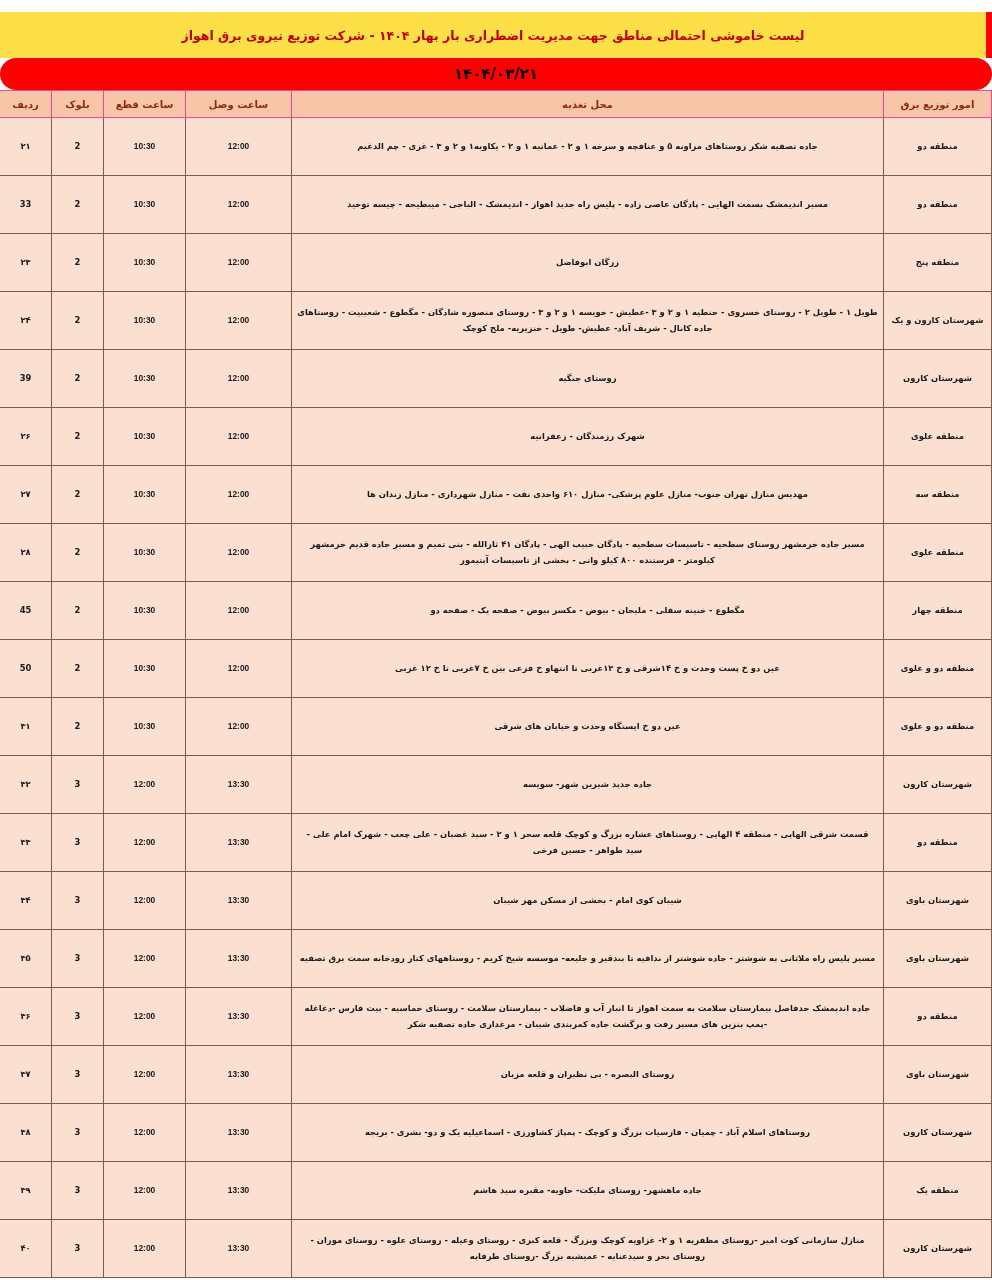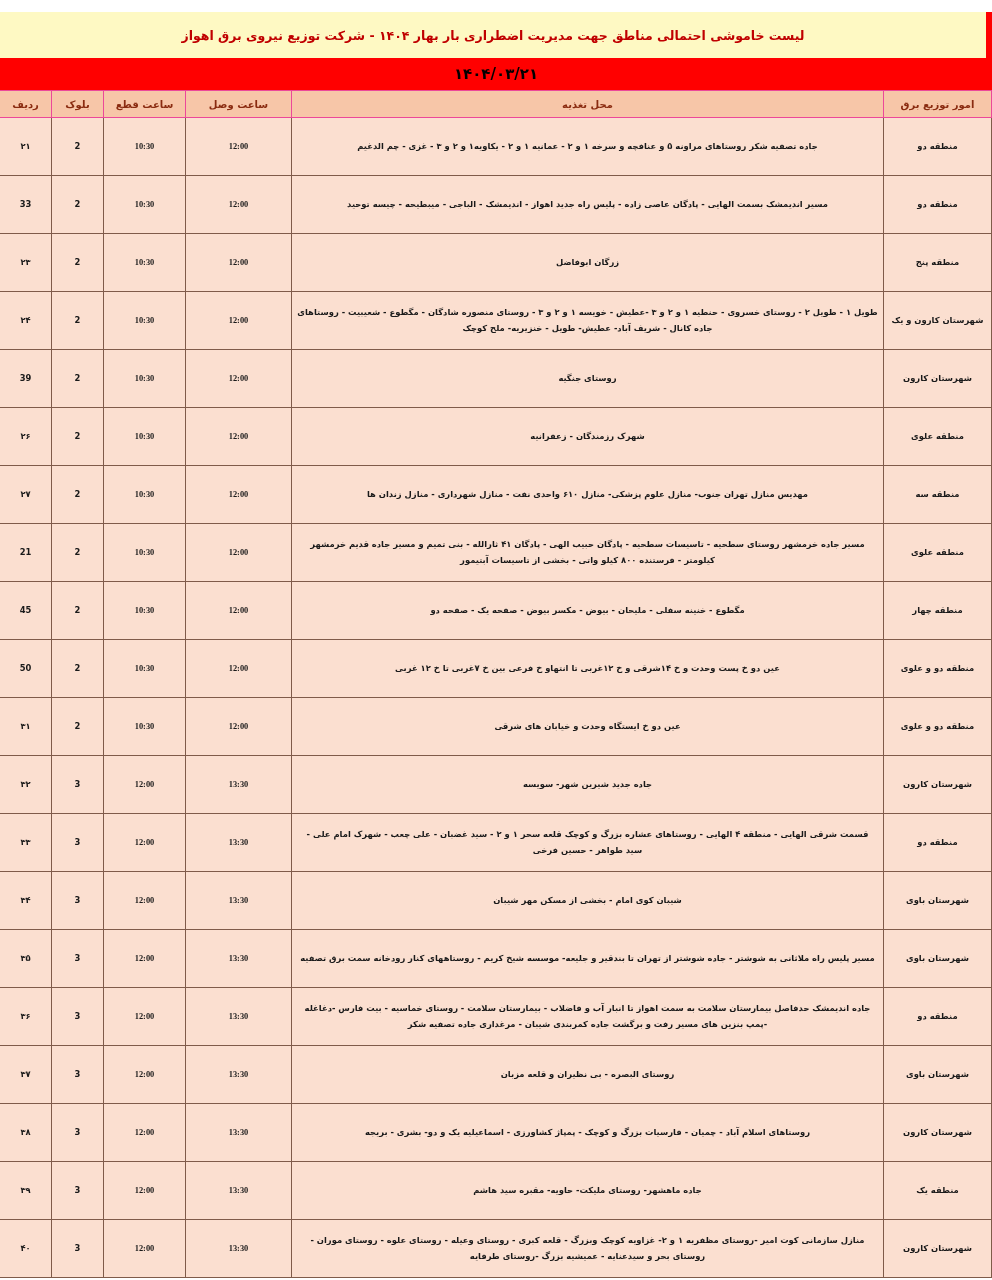--- a/index.html
+++ b/index.html
@@ -17,41 +17,42 @@
   #page {
     width: 992px;
     position: relative;
     background: #ffffff;
   }
   .top-gap {
     height: 12px;
     background: #ffffff;
   }
   .title-bar {
-    background: #fef9c3;
+    background: #fde047;
     height: 46px;
     display: flex;
     align-items: center;
     justify-content: center;
     border-right: 6px solid #FF0000;
     box-sizing: border-box;
   }
   .title-bar .title-text {
     color: #C00000;
     font-size: 12.5px;
     font-weight: bold;
     letter-spacing: 0;
     white-space: nowrap;
   }
   .date-bar {
     background: #FF0000;
     height: 32px;
     display: flex;
     align-items: center;
     justify-content: center;
+    border-radius: 16px;
   }
   .date-bar .date-text {
     color: #000000;
     font-size: 15px;
     font-weight: bold;
   }
   table.sched {
     width: 992px;
     border-collapse: collapse;
     table-layout: fixed;
@@ -91,21 +92,21 @@
     font-size: 10px;
     font-weight: bold;
   }
   td.cell-blok {
     font-size: 13px;
     font-weight: bold;
   }
   td.cell-time {
     font-size: 13.5px;
     font-weight: bold;
-    font-family: Liberation Serif, serif;
+    font-family: Liberation Sans, sans-serif;
     direction: ltr;
   }
   td.cell-mahal {
     font-size: 8.4px;
     font-weight: bold;
     padding: 7px 8px;
     line-height: 1.85;
     margin-left: 44px;
   }
   td.cell-omoor {
@@ -207,21 +208,21 @@
           <td class="cell-time">10:30</td>
           <td class="cell-blok">2</td>
           <td class="cell-radif">۲۷</td>
         </tr>
         <tr>
           <td class="cell-omoor">منطقه علوی</td>
           <td class="cell-mahal">مسیر جاده خرمشهر روستای سطحیه - تاسیسات سطحیه - پادگان حبیب الهی - پادگان ۴۱ ثارالله  - بنی تمیم و مسیر جاده قدیم خرمشهر کیلومتر - فرستنده ۸۰۰ کیلو واتی  - بخشی از تاسیسات آبتیمور</td>
           <td class="cell-time">12:00</td>
           <td class="cell-time">10:30</td>
           <td class="cell-blok">2</td>
-          <td class="cell-radif">21</td>
+          <td class="cell-radif">۲۸</td>
         </tr>
         <tr>
           <td class="cell-omoor">منطقه چهار</td>
           <td class="cell-mahal">مگطوع - خنینه سفلی - ملیحان - بیوض - مکسر بیوض - صفحه یک - صفحه دو</td>
           <td class="cell-time">12:00</td>
           <td class="cell-time">10:30</td>
           <td class="cell-blok">2</td>
           <td class="cell-radif">45</td>
         </tr>
         <tr>
@@ -259,21 +260,21 @@
         <tr>
           <td class="cell-omoor">شهرستان باوی</td>
           <td class="cell-mahal">شیبان کوی امام  - بخشی از مسکن مهر شیبان</td>
           <td class="cell-time">13:30</td>
           <td class="cell-time">12:00</td>
           <td class="cell-blok">3</td>
           <td class="cell-radif">۳۴</td>
         </tr>
         <tr>
           <td class="cell-omoor">شهرستان باوی</td>
-          <td class="cell-mahal">مسیر پلیس راه ملاثانی به شوشتر - جاده شوشتر از تهران تا بندقیر و جلیعه- موسسه شیخ کریم - روستاههای کنار رودخانه سمت برق تصفیه</td>
+          <td class="cell-mahal">مسیر پلیس راه ملاثانی به شوشتر - جاده شوشتر از ندافیه تا بندقیر و جلیعه- موسسه شیخ کریم - روستاههای کنار رودخانه سمت برق تصفیه</td>
           <td class="cell-time">13:30</td>
           <td class="cell-time">12:00</td>
           <td class="cell-blok">3</td>
           <td class="cell-radif">۳۵</td>
         </tr>
         <tr>
           <td class="cell-omoor">منطقه دو</td>
           <td class="cell-mahal">جاده اندیمشک حدفاصل بیمارستان سلامت به سمت اهواز تا انبار آب و فاضلاب  - بیمارستان سلامت  - روستای خماسیه  - بیت فارس  -دغاغله -پمپ بنزین های مسیر رفت و برگشت جاده کمربندی شیبان - مرغداری جاده تصفیه شکر</td>
           <td class="cell-time">13:30</td>
           <td class="cell-time">12:00</td>

